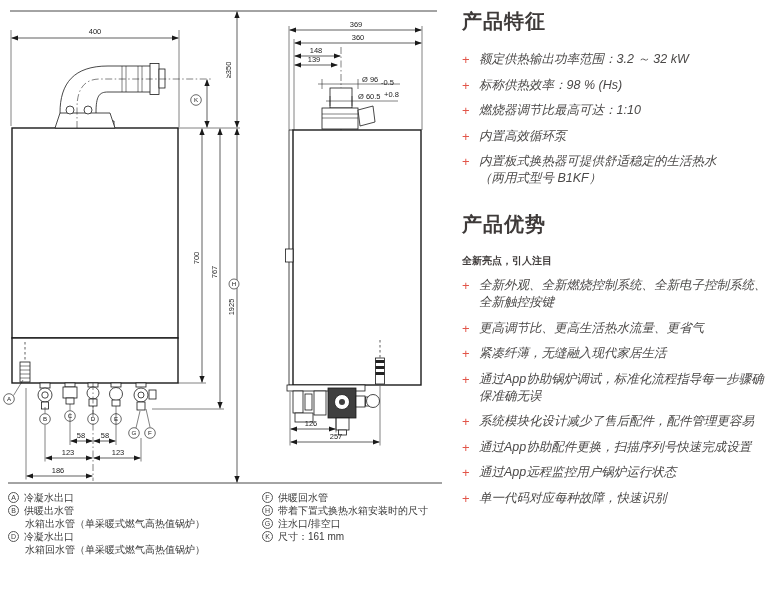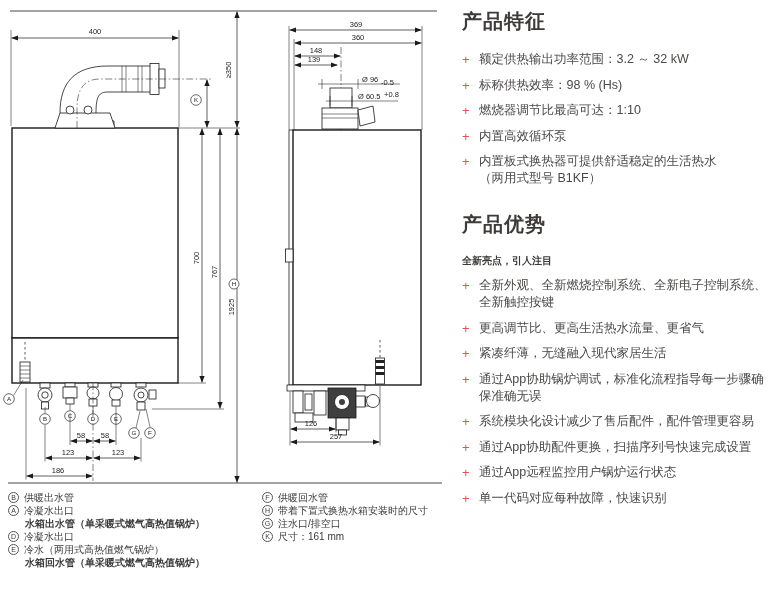--- a/index.html
+++ b/index.html
@@ -23,28 +23,28 @@
   svg .callout circle{fill:#fff;stroke:#444;stroke-width:0.8;}
   svg .callout text{font-size:6.2px;text-anchor:middle;}
   
   .legend-col{position:absolute;top:491px;color:#3a3a3a;}
   .legend-col1{left:8px;width:246px;}
   .legend-col2{left:262px;width:195px;}
   .lg-row{display:flex;align-items:flex-start;font-size:10px;line-height:13px;}
   .lg-key{width:11px;height:11px;border:1px solid #555;border-radius:50%;
           display:flex;align-items:center;justify-content:center;
           font-size:7px;margin:1px 5px 0 0;flex:none;box-sizing:border-box;}
-  .lg-cont{padding-left:17px;font-size:10px;line-height:13px;font-weight:bold;}
+  .lg-cont{padding-left:17px;font-size:10px;line-height:13px;}
   
   .right-col{position:absolute;left:462px;top:8px;width:306px;color:var(--body);}
   .sec-title{font-size:20px;font-weight:bold;color:var(--head);letter-spacing:1px;margin:0 0 16px 0;}
   .sec-title.adv{margin-top:24px;}
   .item{display:flex;align-items:flex-start;font-size:12.5px;line-height:17px;margin-bottom:8.5px;}
   .plus{color:var(--red);flex:0 0 17px;width:17px;font-size:13px;line-height:17px;}
-  .item .txt{flex:1;}
+  .item .txt{flex:1;font-style:italic;}
   .adv-sub{font-size:10px;font-weight:bold;color:var(--head);margin:14px 0 9px 0;}
 </style>
 </head>
 <body>
 
 <div class="drawings">
 <svg viewBox="0 0 460 492" width="460" height="492">
   <defs>
     <marker id="arr" viewBox="0 0 8 8" refX="7.5" refY="4" markerWidth="7" markerHeight="7" orient="auto-start-reverse" markerUnits="userSpaceOnUse">
       <path d="M0,0.9 L8,4 L0,7.1 Z" fill="#1a1a1a"></path>
@@ -255,35 +255,31 @@
     <line x1="290.7" y1="429" x2="335.3" y2="429" class="dim"></line>
     <text x="311" y="425.5" text-anchor="middle">126</text>
     <line x1="290.7" y1="442" x2="379.3" y2="442" class="dim"></line>
     <text x="336" y="438.5" text-anchor="middle">257</text>
   </g>
 </svg>
 </div>
 
 <div class="legend-col legend-col1">
   <div class="lg-row">
+    <span class="lg-key">A</span>
+    <span>冷凝水出口</span>
+  </div>
+  <div class="lg-row">
     <span class="lg-key">B</span>
     <span>供暖出水管</span>
   </div>
-  <div class="lg-row">
-    <span class="lg-key">A</span>
-    <span>冷凝水出口</span>
-  </div>
   <div class="lg-cont">水箱出水管（单采暖式燃气高热值锅炉）</div>
   <div class="lg-row">
     <span class="lg-key">D</span>
     <span>冷凝水出口</span>
-  </div>
-  <div class="lg-row">
-    <span class="lg-key">E</span>
-    <span>冷水（两用式高热值燃气锅炉）</span>
   </div>
   <div class="lg-cont">水箱回水管（单采暖式燃气高热值锅炉）</div>
 </div>
 
 <div class="legend-col legend-col2">
   <div class="lg-row">
     <span class="lg-key">F</span>
     <span>供暖回水管</span>
   </div>
   <div class="lg-row">

